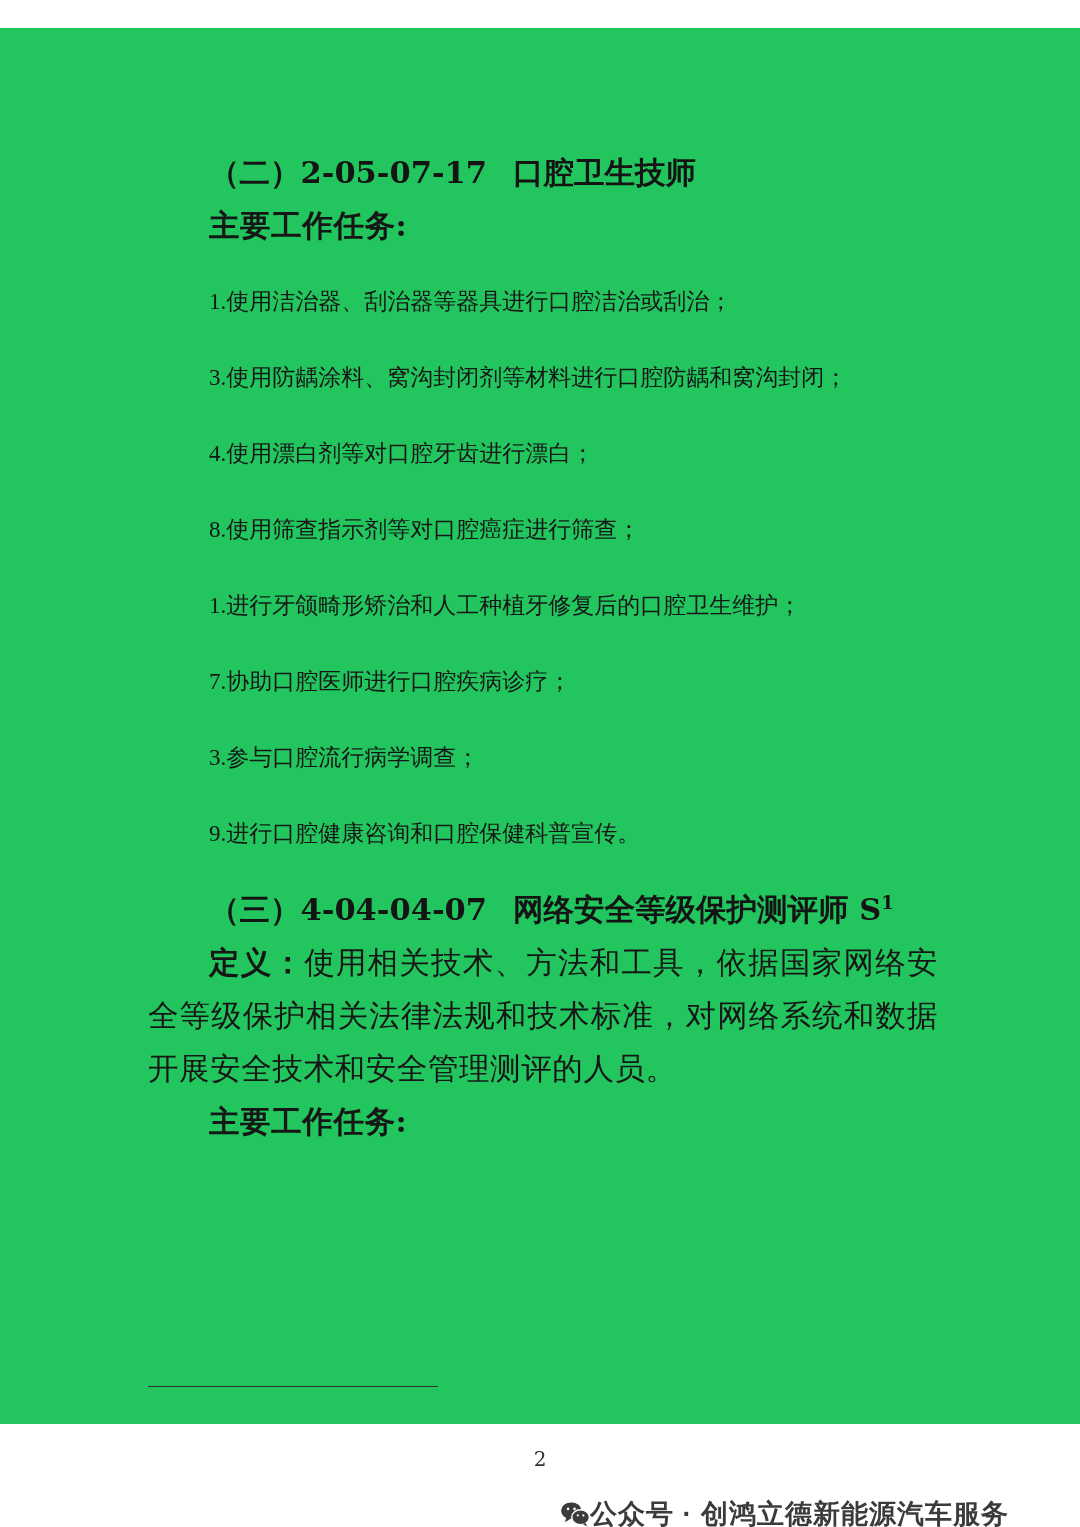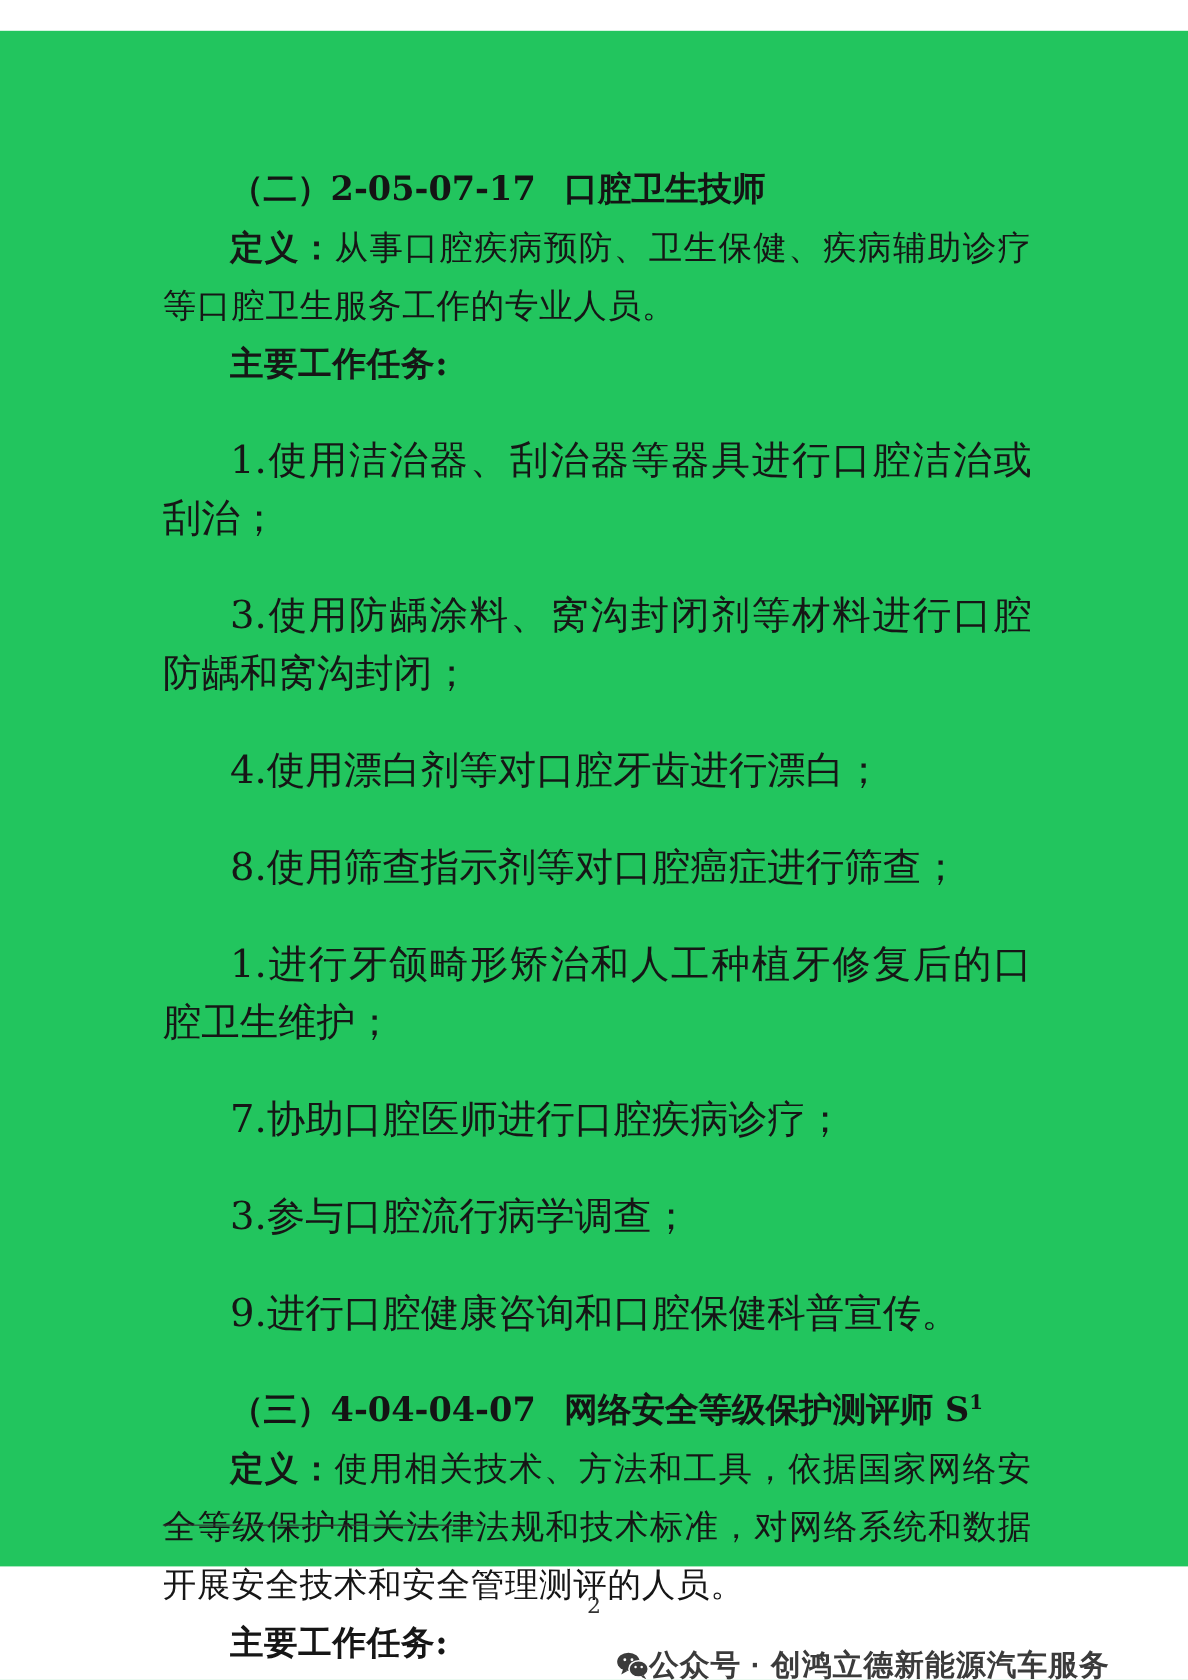--- a/index.html
+++ b/index.html
@@ -59,26 +59,27 @@
   .heading-line .gap {
     display: inline-block;
     width: 26px;
   }
   .sup {
     font-size: 18px;
     vertical-align: super;
     line-height: 0;
   }
   .list-item {
-    font-size: 35px;
+    font-size: 23px;
     line-height: 53px;
     text-indent: 61px;
     text-align: justify;
     text-justify: inter-ideograph;
     color: #161616;
+    font-family: Liberation Serif, serif;
   }
   .footnote-rule {
     position: absolute;
     left: 148px;
     top: 1358px;
     width: 290px;
     height: 0;
     border-top: 1.5px solid #333;
   }
   .footnote {
@@ -131,21 +132,20 @@
 <body>
 
 <div class="page">
 
   <div class="doc-body">
 
     <div class="heading-line">
       <span>（二）</span><span class="code">2-05-07-17</span><span class="gap"></span><span>口腔卫生技师</span>
     </div>
 
-    <p class="para indent2"><span class="bold">定义：</span><span>从事口腔疾病预防、卫生保健、疾病辅助诊疗等口腔卫生服务工作的专业人员。</span></p>
 
     <p class="para indent2 bold">主要工作任务:</p>
 
     <p class="list-item">1.使用洁治器、刮治器等器具进行口腔洁治或刮治；</p>
     <p class="list-item">3.使用防龋涂料、窝沟封闭剂等材料进行口腔防龋和窝沟封闭；</p>
     <p class="list-item">4.使用漂白剂等对口腔牙齿进行漂白；</p>
     <p class="list-item">8.使用筛查指示剂等对口腔癌症进行筛查；</p>
     <p class="list-item">1.进行牙颌畸形矫治和人工种植牙修复后的口腔卫生维护；</p>
     <p class="list-item">7.协助口腔医师进行口腔疾病诊疗；</p>
     <p class="list-item">3.参与口腔流行病学调查；</p>

